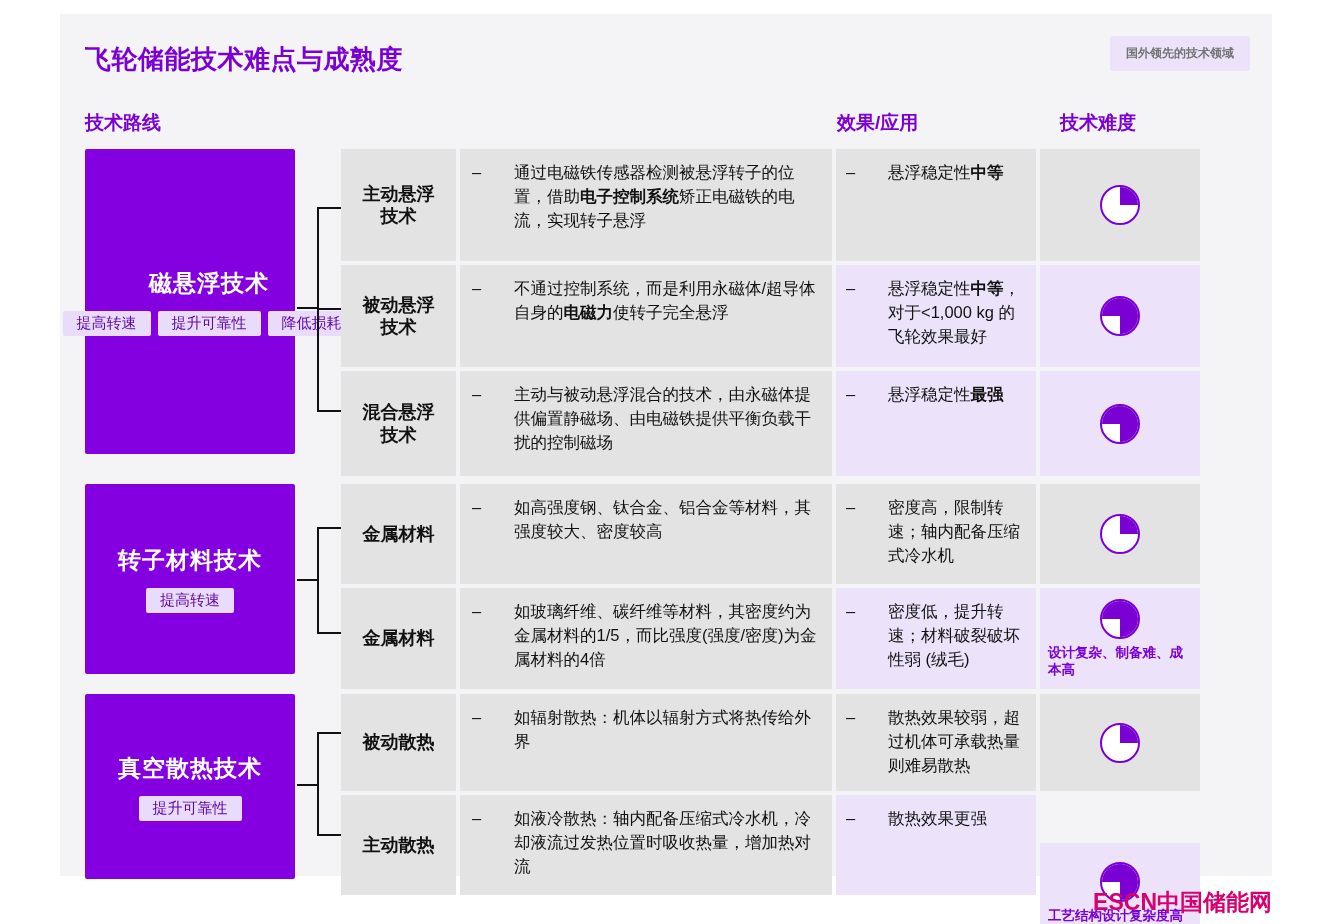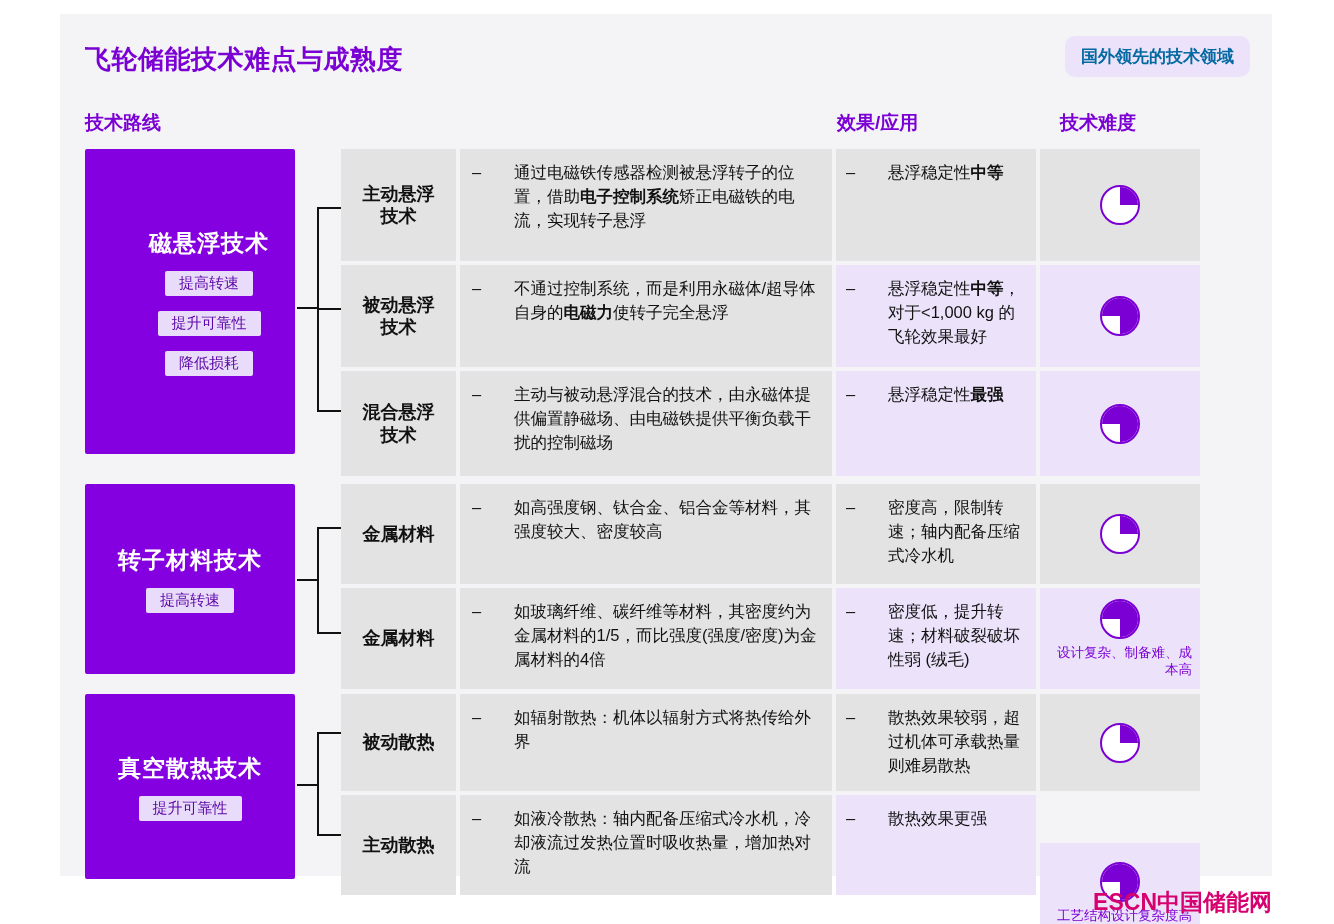--- a/index.html
+++ b/index.html
@@ -29,25 +29,25 @@
     font-size: 26px;
     font-weight: bold;
     color: #7b00d4;
     letter-spacing: 0.5px;
   }
   .legend-badge {
     position: absolute;
     right: 22px;
     top: 22px;
     background: #ece3fb;
-    color: #0369a1;
-    font-size: 17px;
+    color: #737373;
+    font-size: 12px;
     font-weight: bold;
     padding: 9px 16px;
-    border-radius: 10px;
+    border-radius: 2px;
   }
   .col-head {
     position: absolute;
     font-size: 19px;
     font-weight: bold;
     color: #7b00d4;
   }
   .ch-route { left: 25px; top: 96px; }
   .ch-effect { left: 777px; top: 96px; }
   .ch-diff { left: 1000px; top: 96px; }
@@ -74,22 +74,22 @@
   }
   .group-name {
     font-size: 23px;
     font-weight: bold;
     letter-spacing: 1px;
     text-align: center;
   }
   .tags {
     margin-top: 12px;
     display: flex;
-    flex-direction: column;
-    gap: 15px;
+    flex-direction: row;
+    gap: 7px;
     align-items: center;
   }
   .tag {
     background: #e9dcfb;
     color: #5b06a6;
     font-size: 15px;
     padding: 3px 14px;
     border-radius: 2px;
     white-space: nowrap;
   }
@@ -174,24 +174,25 @@
   .pie.q1 i { left: 50%; top: 0; width: 50%; height: 50%; }
   
   .pie.q3 i.a { left: 0; top: 0; width: 100%; height: 50%; }
   .pie.q3 i.b { left: 50%; top: 50%; width: 50%; height: 50%; }
 
   .diff-note {
     margin-top: 6px;
     font-size: 13.5px;
     color: #7b00d4;
     line-height: 1.25;
-    text-align: right;
+    text-align: left;
     width: 100%;
     padding: 0 8px;
     box-sizing: border-box;
+    font-weight: bold;
   }
 
   .watermark {
     position: absolute;
     right: 62px;
     bottom: 6px;
     font-size: 23px;
     font-weight: bold;
     letter-spacing: 0px;
   }

